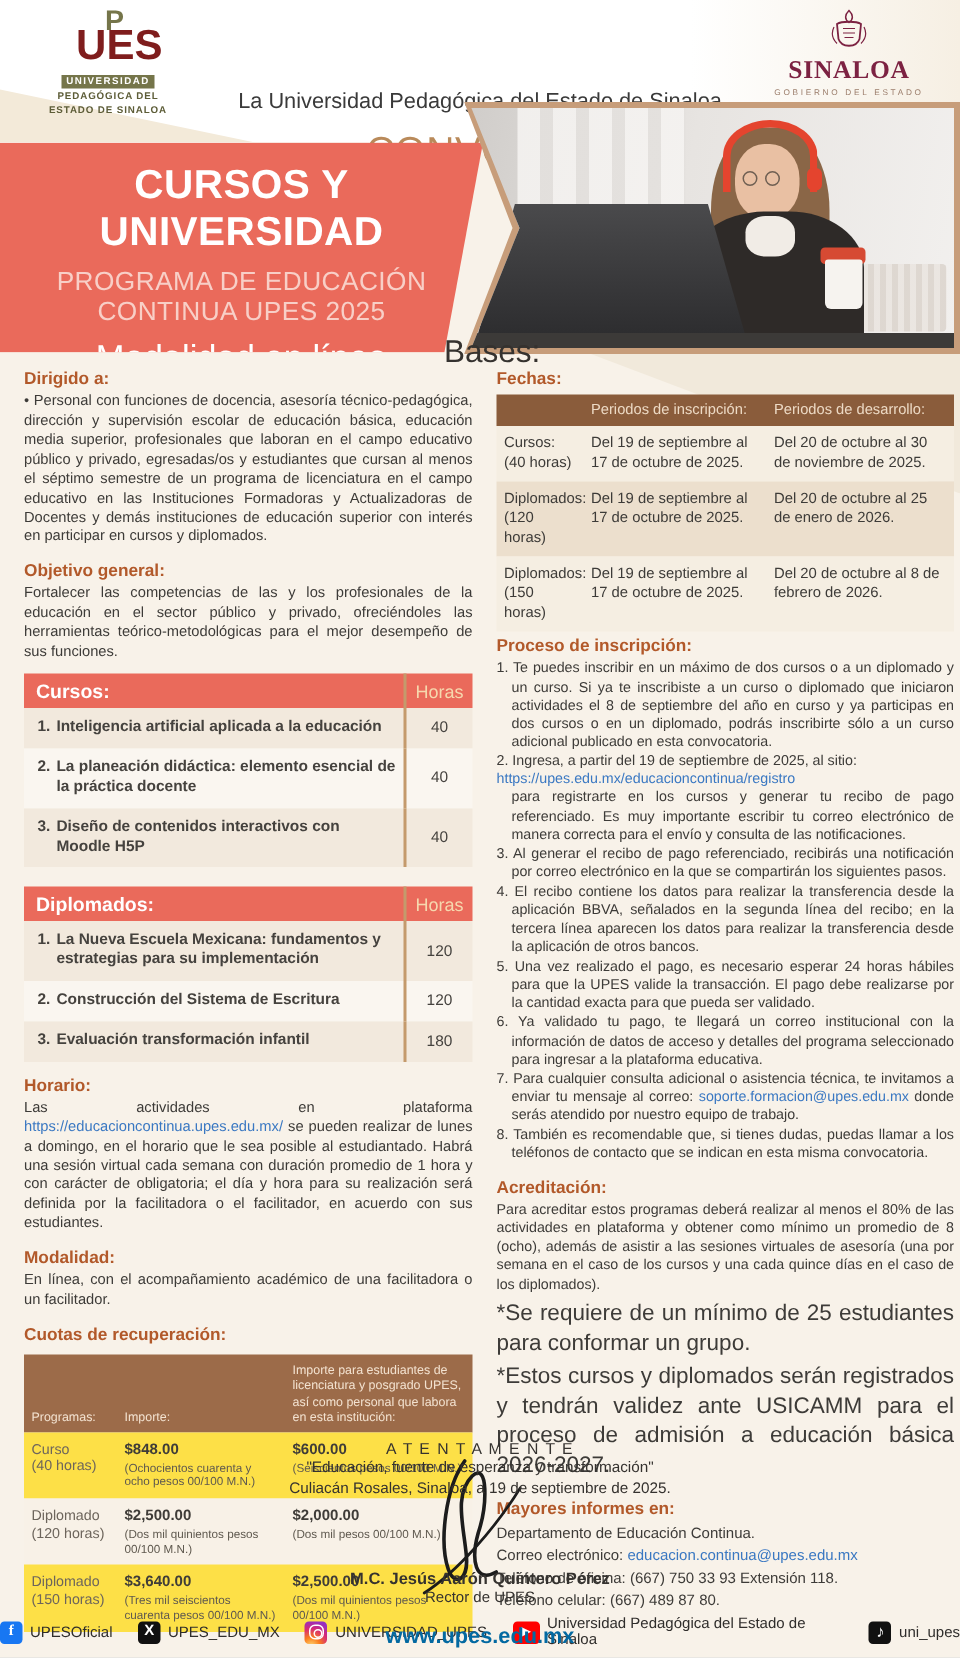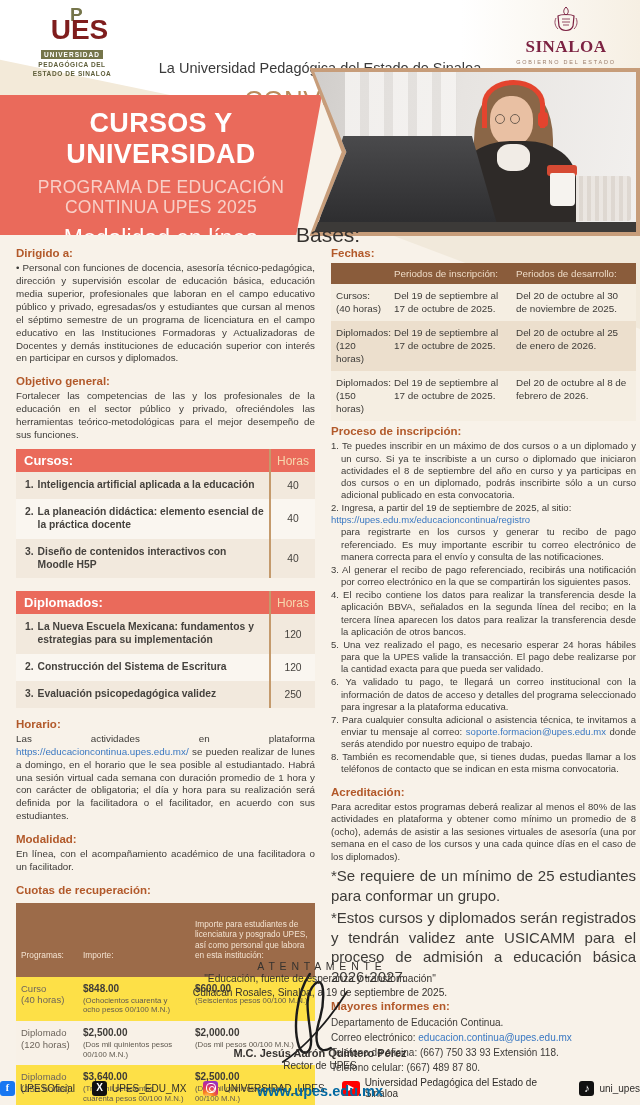--- a/index.html
+++ b/index.html
@@ -84,21 +84,21 @@
     display:flex;align-items:center;justify-content:center;}
   .pt-row{display:flex;align-items:stretch;font-size:10.3px;color:#45423e;}
   .pt-cell{flex:1;display:flex;gap:4px;padding:7px 4px 7px 9px;font-weight:bold;line-height:1.25;}
   .pt-num{flex:none;}
   .pt-hval{width:46px;flex:none;border-left:2px solid #c49a6c;display:flex;align-items:center;
     justify-content:center;}
   .r-odd{background:#f2e9dd;} .r-even{background:#faf6f0;}
   
   .cq{margin-top:7px;}
   .cq-head{display:grid;grid-template-columns:62px 112px 1fr;background:#9c6b49;color:#f3e2d0;}
-  .cq-head > div{padding:16px 5px;font-size:8.3px;line-height:1.25;align-self:end;}
+  .cq-head > div{padding:5px 5px;font-size:8.3px;line-height:1.25;align-self:end;}
   .cq-row{display:grid;grid-template-columns:62px 112px 1fr;}
   .cq-row > div{padding:6px 5px;}
   .cq-prog{color:#6d655c;font-size:9.5px;line-height:1.25;}
   .cq-amt{font-weight:bold;font-size:10px;color:#3f3c38;line-height:1.2;}
   .cq-note{font-size:7.8px;color:#5f594f;line-height:1.25;margin-top:1px;font-weight:normal;}
   .cqr-odd{background:#fde047;} .cqr-even{background:#f8f1e7;}
   
   .ft{margin-top:4px;margin-bottom:2px;}
   .ft-head{display:grid;grid-template-columns:58px 122px 1fr;background:#8a5c3b;color:#eddac5;}
   .ft-head > div{padding:5px 5px;font-size:9.8px;}
@@ -253,23 +253,23 @@
         <div class="pt-row r-even">
           <div class="pt-cell">
               <span class="pt-num">2.</span>
               <span>Construcción del Sistema de Escritura</span>
             </div>
           <div class="pt-hval">120</div>
         </div>
         <div class="pt-row r-odd">
           <div class="pt-cell">
               <span class="pt-num">3.</span>
-              <span>Evaluación psicopedagógica validez</span>
-            </div>
-          <div class="pt-hval">250</div>
+              <span>Evaluación transformación infantil</span>
+            </div>
+          <div class="pt-hval">180</div>
         </div>
       </div>
 
       <div class="h-rust">Horario:</div>
       <p class="body-txt"><span>Las actividades en plataforma </span><a class="lnk">https://educacioncontinua.upes.edu.mx/</a><span> se pueden realizar de lunes a domingo, en el horario que le sea posible al estudiantado. Habrá una sesión virtual cada semana con duración promedio de 1 hora y con carácter de obligatoria; el día y hora para su realización será definida por la facilitadora o el facilitador, en acuerdo con sus estudiantes.</span></p>
 
       <div class="h-rust">Modalidad:</div>
       <p class="body-txt">En línea, con el acompañamiento académico de una facilitadora o un facilitador.</p>
 
       <div class="h-rust">Cuotas de recuperación:</div>

